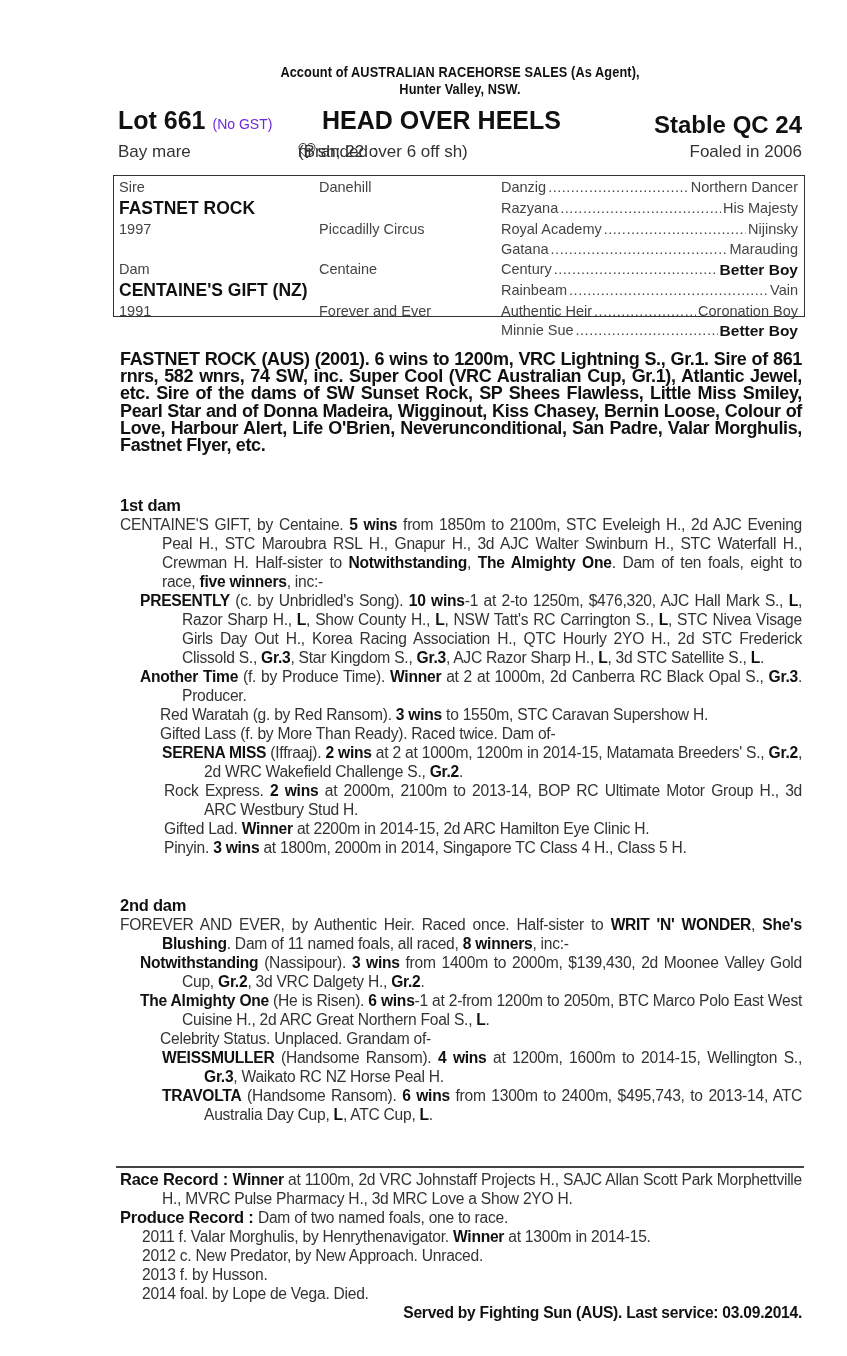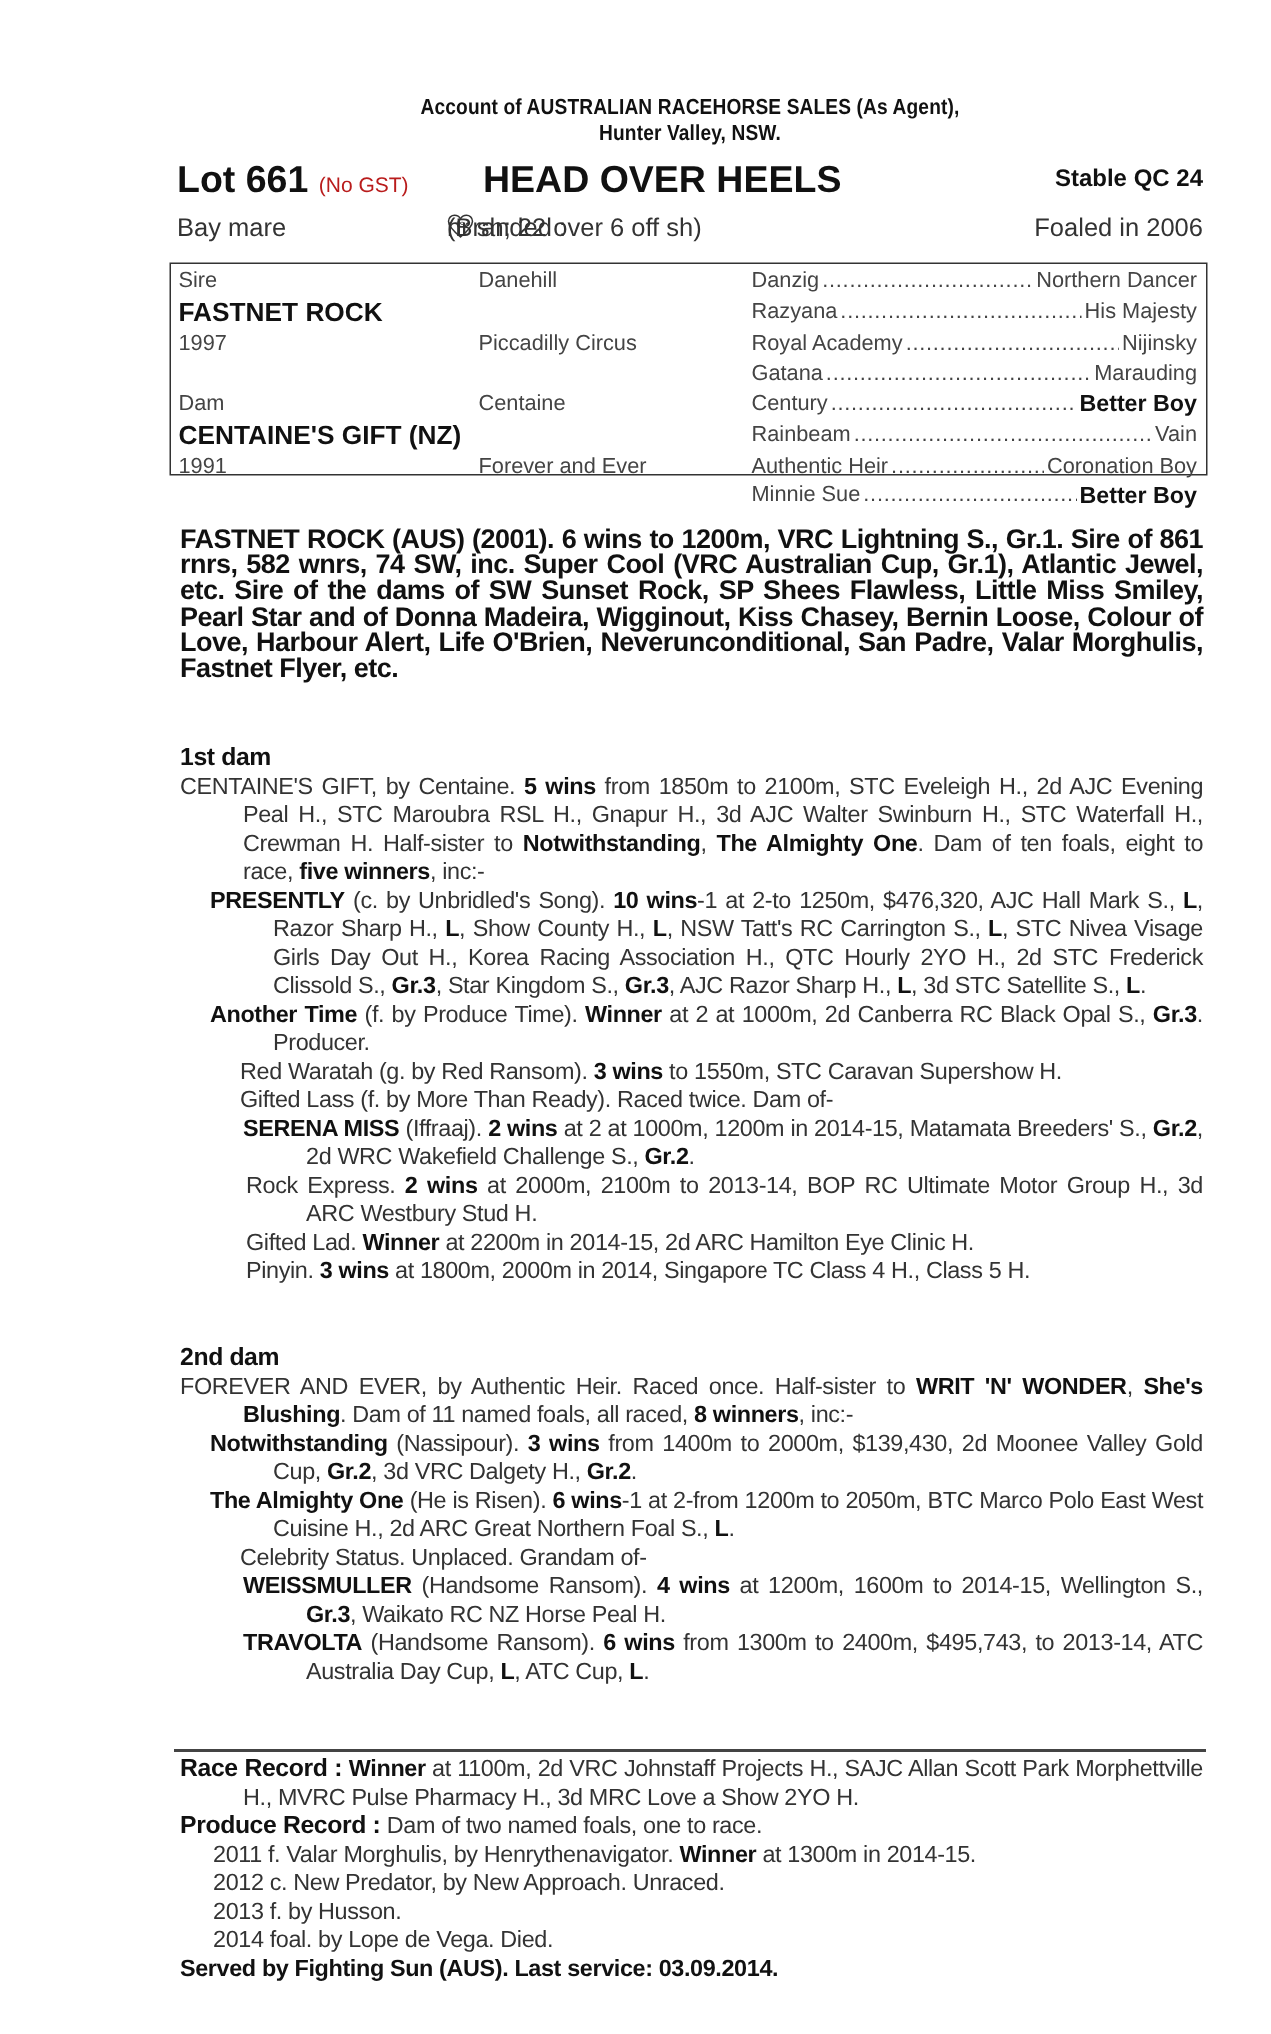--- a/index.html
+++ b/index.html
@@ -4,23 +4,23 @@
 <style>
   html, body { margin:0; padding:0; background:#ffffff; }
   body { width:847px; height:1356px; position:relative; overflow:hidden;
          font-family:"Liberation Sans", sans-serif; color:#111; }
   .page { position:absolute; left:118px; top:0; width:684px; }
   .hdr { position:absolute; left:0; width:684px; text-align:center;
          font-family:"Liberation Sans", sans-serif; font-weight:bold; font-size:14.5px;
          transform:scaleX(0.88); transform-origin:center; letter-spacing:0.1px; }
   .lotrow { position:absolute; top:106px; left:0; width:684px; height:32px; }
   .lot { position:absolute; left:0; top:0; font-weight:bold; font-size:25px; }
-  .nogst { font-weight:normal; font-size:14px; color:#b91c1c; }
+  .nogst { font-weight:normal; font-size:14px; color:#6d28d9; }
   .horse { position:absolute; left:204px; top:0; font-weight:bold; font-size:25px;text-align:center; }
-  .stable { position:absolute; right:0; top:5px; font-weight:bold; font-size:16px;margin-left:24px; }
+  .stable { position:absolute; right:0; top:5px; font-weight:bold; font-size:24px;margin-left:24px; }
   .descrow { position:absolute; top:142px; left:0; width:684px; font-size:17px; color:#333; }
   .descrow span { position:absolute; top:0; white-space:nowrap; }
   .brand-icon { display:inline-block; vertical-align:-2px; font-size:14px; }
   .ped { position:absolute; left:113px; top:175px; width:692px; height:142px;
          border:1.5px solid #333; box-sizing:border-box; }
   .pc { position:absolute; font-size:14.5px; color:#444; white-space:nowrap; }
   .pb { position:absolute; font-weight:bold; font-size:17.5px; color:#111; white-space:nowrap; }
   .gg { position:absolute; left:387px; width:297px; font-size:14.5px; color:#444;
         display:flex; white-space:nowrap; }
   .gg .dots { flex:1; overflow:hidden; margin:0 2px; }
@@ -32,21 +32,21 @@
   .sec { position:absolute; left:120px; width:682px; font-size:15.6px; line-height:19px;
          color:#333; text-align:justify; letter-spacing:-0.25px; }
   .sec b { color:#111; }
   .sec-title { font-weight:bold; font-size:16.5px; color:#111; }
   .p0 { padding-left:42px; text-indent:-42px; }
   .p1 { padding-left:62px; text-indent:-42px; }
   .p2 { padding-left:84px; text-indent:-42px; }
   .p2b { padding-left:84px; text-indent:-40px; }
   .p-dam { padding-left:62px; text-indent:-22px; }
   .rule { position:absolute; left:116px; top:1166px; width:688px; height:1.5px; background:#444; }
-  .served { text-align:left; font-weight:bold; color:#111; text-indent:0; padding:0; }
+  .served { text-align:right; font-weight:bold; color:#111; text-indent:0; padding:0; }
 </style>
 </head>
 <body>
 
 <div class="hdr" style="top:64px;left:118px;">Account of AUSTRALIAN RACEHORSE SALES (As Agent),</div>
 <div class="hdr" style="top:81px;left:118px;">Hunter Valley, NSW.</div>
 
 <div class="page">
   <div class="lotrow">
     <div class="lot"><span>Lot 661</span> <span class="nogst">(No GST)</span></div>

